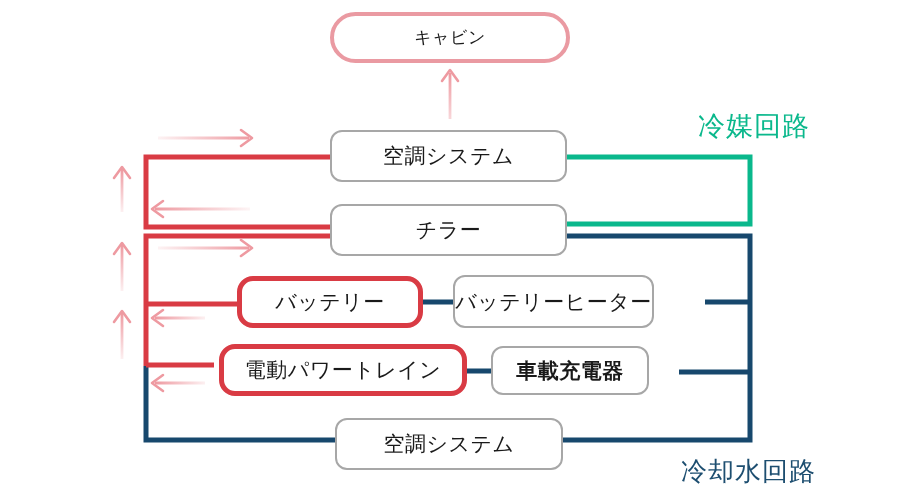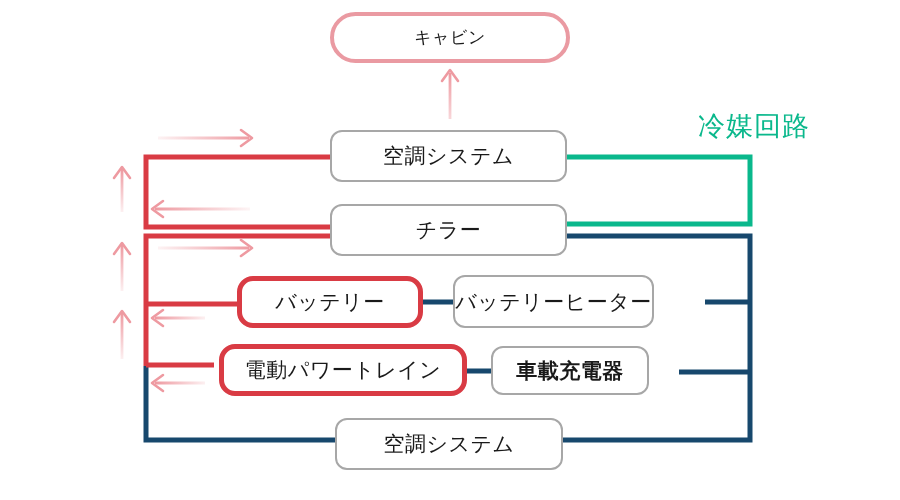--- a/index.html
+++ b/index.html
@@ -140,14 +140,15 @@
     <span>電動パワートレイン</span>
   </div>
   <div class="node n-charger">
     <span>車載充電器</span>
   </div>
   <div class="node n-radiator">
     <span>空調システム</span>
   </div>
 
   <div class="circuit-label refrigerant">冷媒回路</div>
+  <div class="circuit-label coolant">冷却水回路</div>
 
 </div>
 
 </body></html>

